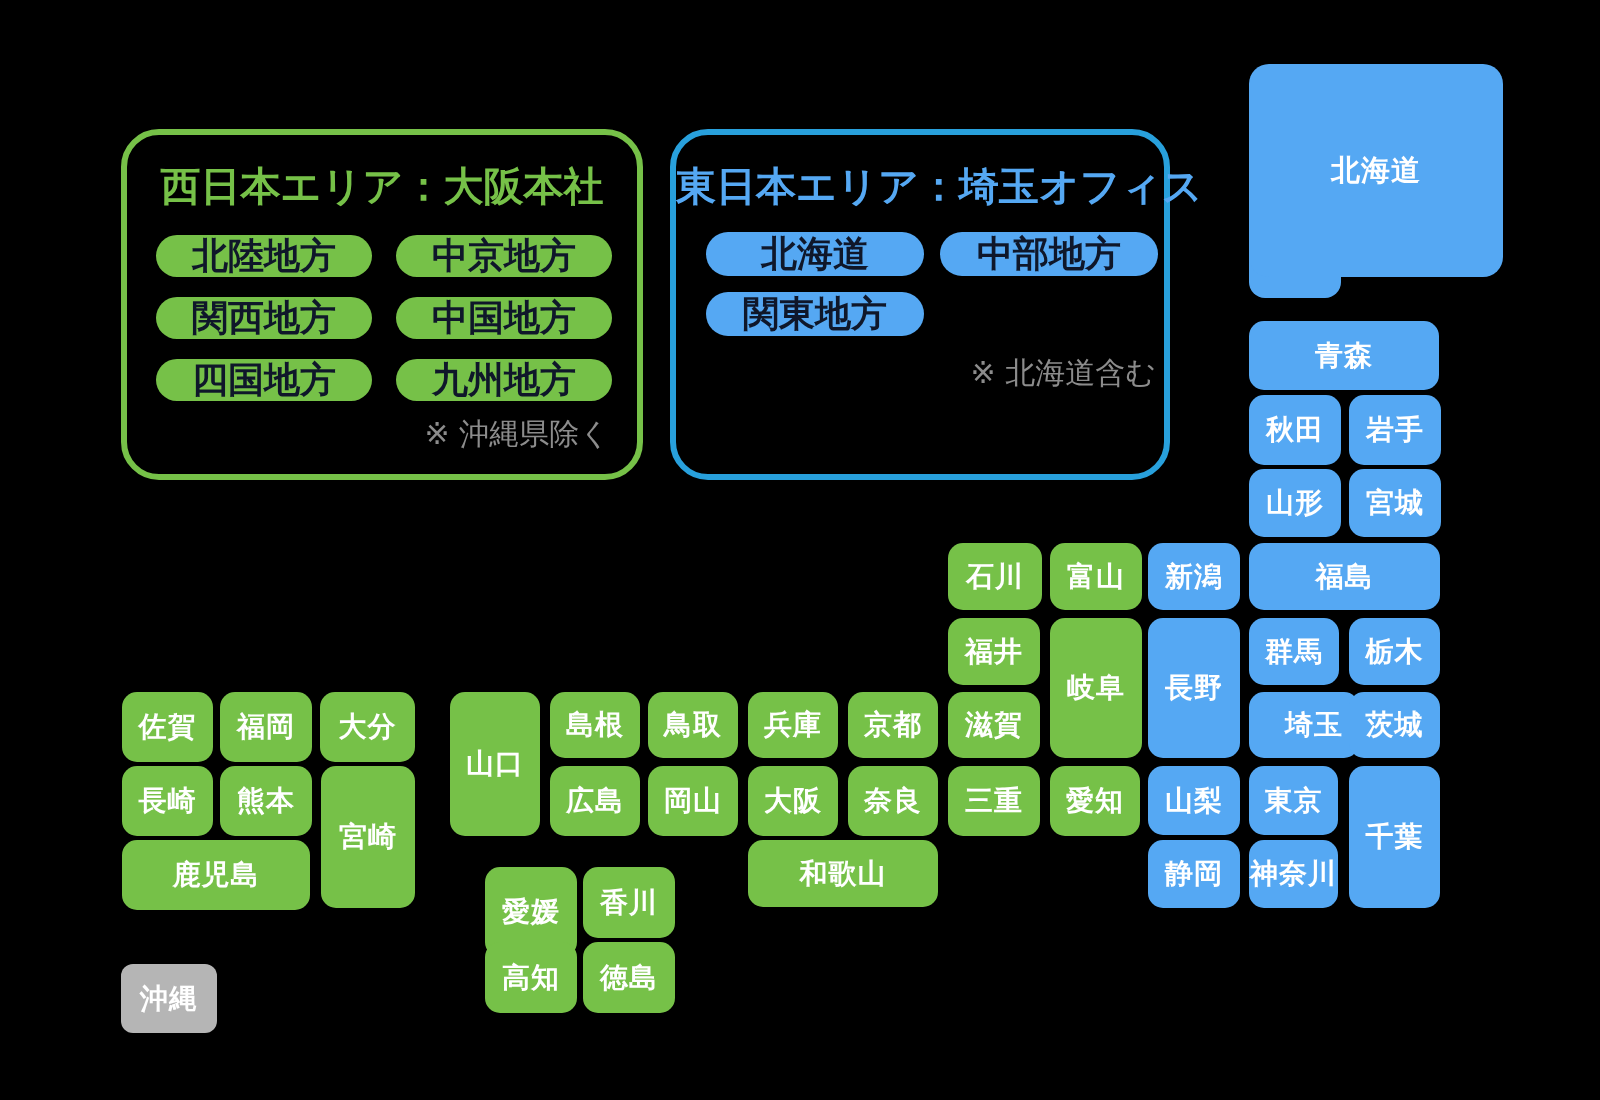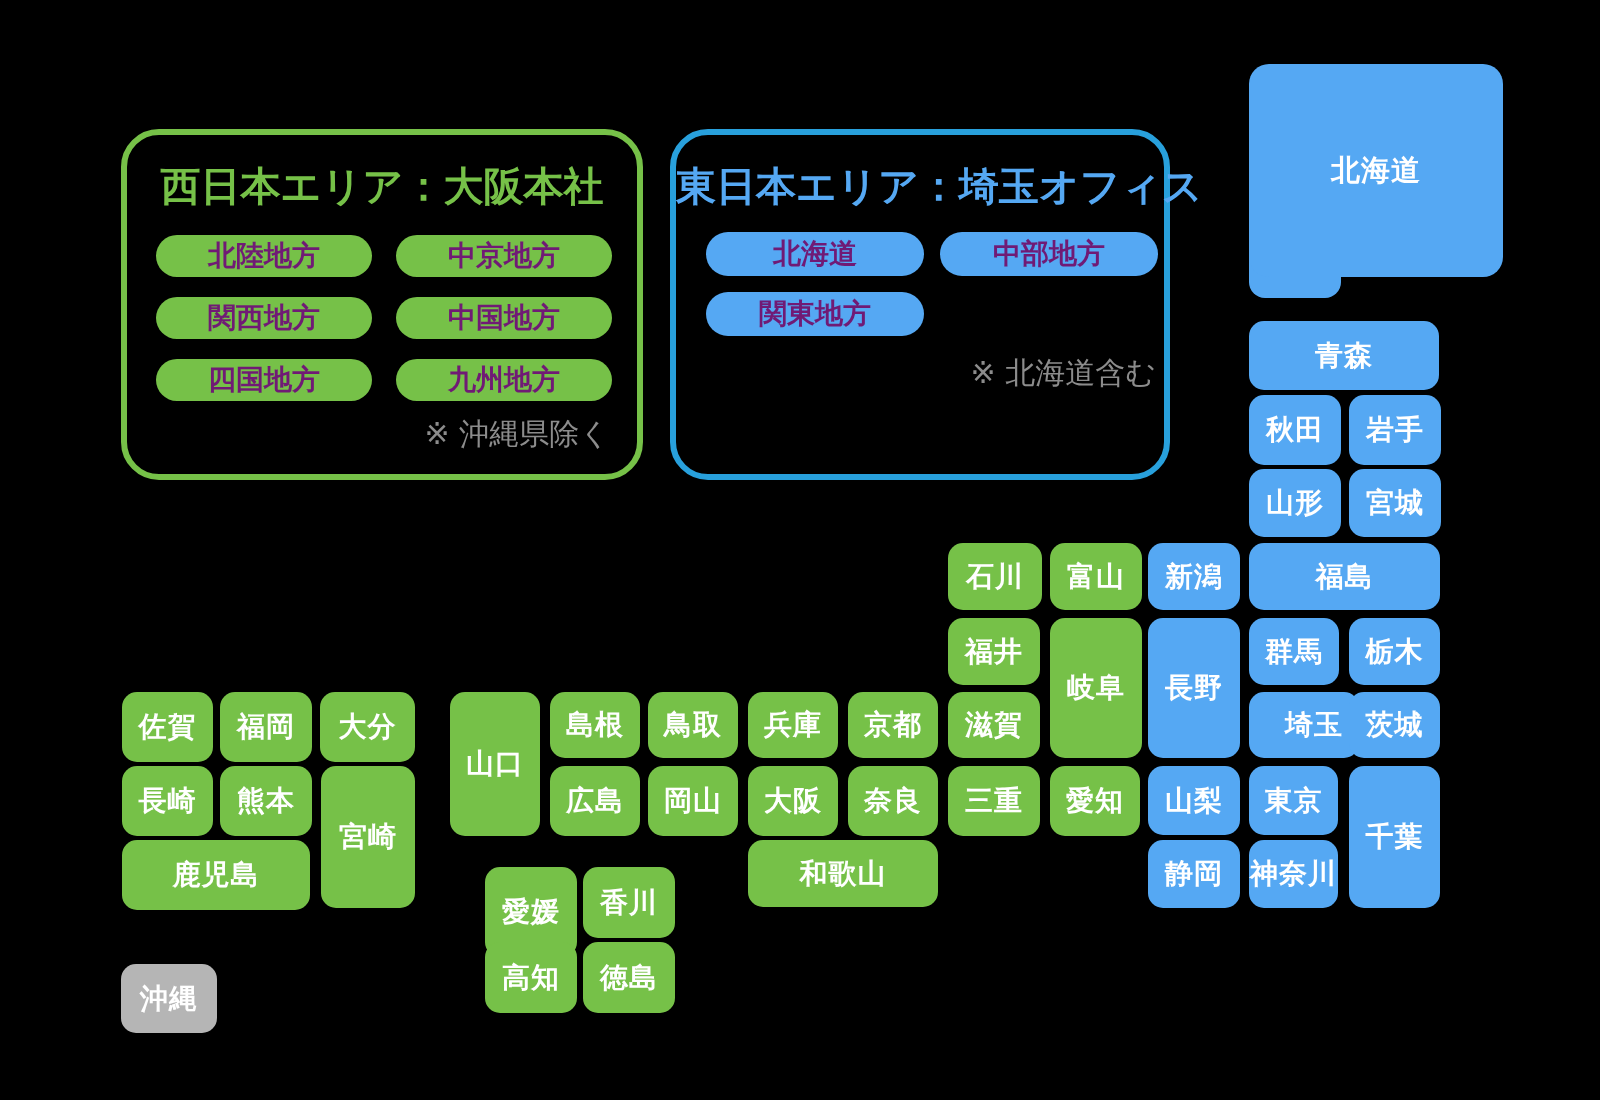--- a/index.html
+++ b/index.html
@@ -4,36 +4,36 @@
 <style>
   html,body{margin:0;padding:0;background:#000;}
   #stage{position:relative;width:1600px;height:1100px;background:var(--bg,#000);overflow:hidden;
          font-family:"DejaVu Sans","Liberation Sans",sans-serif;}
 
   
   .tile{position:absolute;border-radius:15px;display:flex;align-items:center;justify-content:center;
         color:var(--tile-text,#fff);font-weight:bold;font-size:28px;letter-spacing:1px;line-height:1;}
   .tile.east{background:var(--east-fill);}
   .tile.west{background:var(--west-fill);}
-  .tile.other{background:var(--other-fill);}
+  .tile.other{background:var(--other-fill);border-radius:12px;}
   .tile.big{border-radius:20px;font-size:29px;}
   .tab{position:absolute;border-radius:4px 4px 16px 16px;background:var(--east-fill);}
 
   
   .legend{position:absolute;top:129px;height:351px;border-radius:38px;box-sizing:border-box;background:transparent;}
   .legend.west-box{left:121px;width:522px;border:6px solid var(--west-fill);}
   .legend.east-box{left:670px;width:500px;border:6px solid var(--east-border);}
   .legend-title{text-align:center;font-weight:bold;font-size:40px;line-height:46px;margin-top:28px;white-space:nowrap;}
   .west-box .legend-title{color:var(--west-fill);}
   .east-box .legend-title{color:var(--east-fill);}
   .btn-grid{display:grid;}
   .west-box .btn-grid{grid-template-columns:216px 216px;gap:20px 24px;margin:26px 0 0 29px;}
   .east-box .btn-grid{grid-template-columns:218px 218px;gap:16px 16px;margin:23px 0 0 30px;}
   .legend-btn{display:flex;align-items:center;justify-content:center;border-radius:22px;
-              color:#701a75;font-weight:bold;font-size:28px;line-height:1;}
+              color:#0f172a;font-weight:bold;font-size:36px;line-height:1;}
   .west-box .legend-btn{height:42px;background:var(--west-fill);}
   .east-box .legend-btn{height:44px;background:var(--east-fill);}
   .legend-note{color:var(--note-text);font-size:30px;line-height:34px;text-align:right;white-space:nowrap;}
   .west-box .legend-note{margin:16px 27px 0 0;}
   .east-box .legend-note{margin:20px 8px 0 0;}
 </style>
 </head>
 <body>
 
 <div id="stage" style="--bg: #000000; --east-fill: #55A8F3; --east-border: #28A0DC; --west-fill: #76C148; --other-fill: #B5B5B5; --tile-text: #FFFFFF; --note-text: #8C8C8C;">

